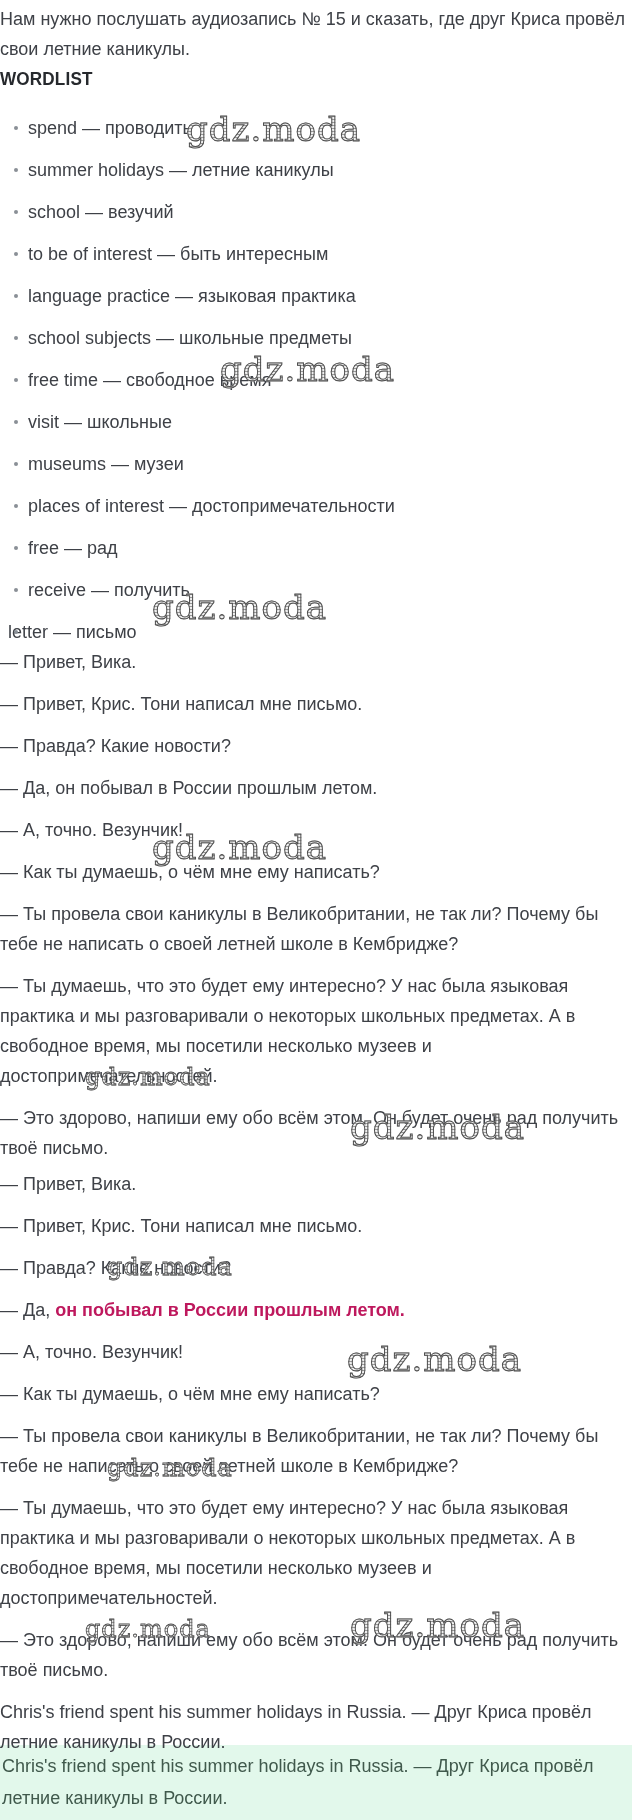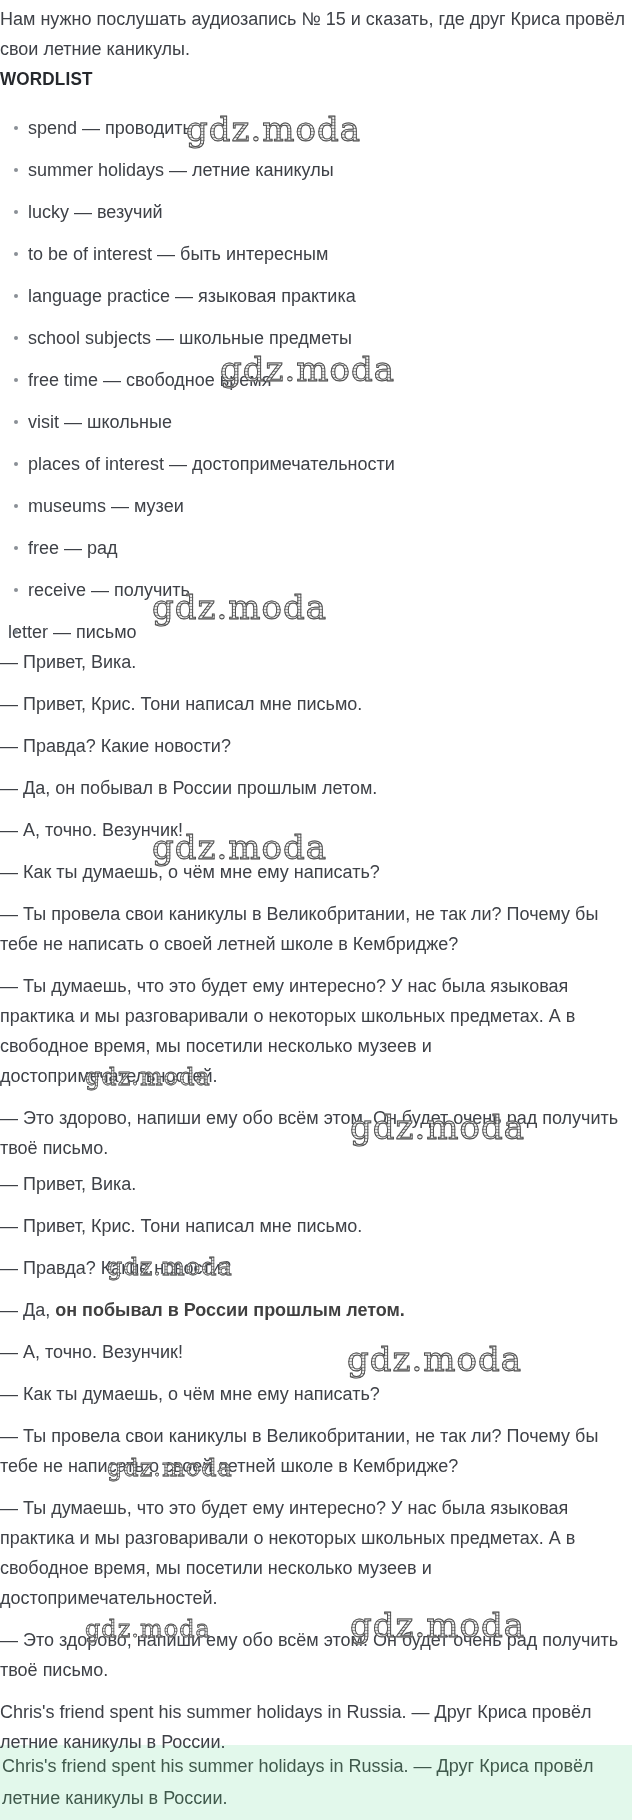--- a/index.html
+++ b/index.html
@@ -48,21 +48,21 @@
     position: absolute;
     left: 14px;
     top: 13px;
     width: 4px;
     height: 4px;
     border-radius: 50%;
     background: #8a8f96;
   }
 
   .dialogue-second { margin-top: -6px; }
-  .bold-segment { font-weight: 700; color: #404040; }
+  .bold-segment { font-weight: 700; color: #be185d; }
 
   .answer-plain { margin-top: -6px; margin-bottom: 12px; }
 
   .answer-highlight {
     margin-top: -24px;
     background: #e2f8eb;
     color: #40594c;
     line-height: 32px;
     padding: 5px 10px 7px 2px;
   }
@@ -92,28 +92,28 @@
 
 <div class="page">
 
   <p class="task-text">Нам нужно послушать аудиозапись № 15 и сказать, где друг Криса провёл свои летние каникулы.</p>
 
   <h3 class="wordlist-title">WORDLIST</h3>
 
   <ul class="wordlist">
     <li><span class="bullet-dot"></span><span>spend — проводить</span></li>
     <li><span class="bullet-dot"></span><span>summer holidays — летние каникулы</span></li>
-    <li><span class="bullet-dot"></span><span>lucky — везучий</span></li>
+    <li><span class="bullet-dot"></span><span>school — везучий</span></li>
     <li><span class="bullet-dot"></span><span>to be of interest — быть интересным</span></li>
     <li><span class="bullet-dot"></span><span>language practice — языковая практика</span></li>
     <li><span class="bullet-dot"></span><span>school subjects — школьные предметы</span></li>
     <li><span class="bullet-dot"></span><span>free time — свободное время</span></li>
     <li><span class="bullet-dot"></span><span>visit — школьные</span></li>
+    <li><span class="bullet-dot"></span><span>museums — музеи</span></li>
     <li><span class="bullet-dot"></span><span>places of interest — достопримечательности</span></li>
-    <li><span class="bullet-dot"></span><span>museums — музеи</span></li>
     <li><span class="bullet-dot"></span><span>free — рад</span></li>
     <li><span class="bullet-dot"></span><span>receive — получить</span></li>
     <li><span class="bullet-dot"></span><span>letter — письмо</span></li>
   </ul>
 
   <div class="dialogue-first">
     <p>— Привет, Вика.</p>
     <p>— Привет, Крис. Тони написал мне письмо.</p>
     <p>— Правда? Какие новости?</p>
     <p>— Да, он побывал в России прошлым летом.</p>

